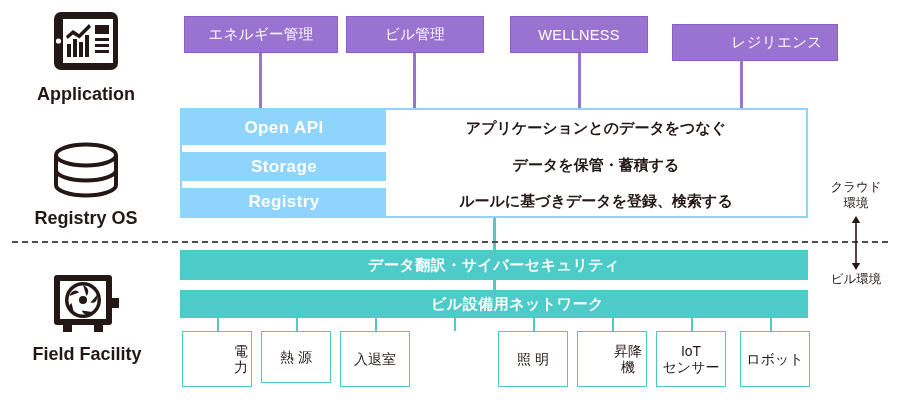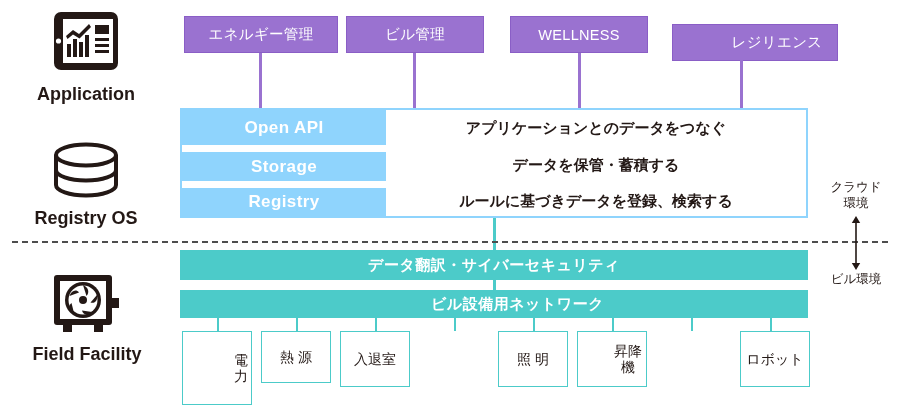--- a/index.html
+++ b/index.html
@@ -220,25 +220,27 @@
 
   <div class="teal-stub abs" style="left:217px; top:318px; height:13px;"></div>
   <div class="teal-stub abs" style="left:296px; top:318px; height:13px;"></div>
   <div class="teal-stub abs" style="left:375px; top:318px; height:13px;"></div>
   <div class="teal-stub abs" style="left:454px; top:318px; height:13px;"></div>
   <div class="teal-stub abs" style="left:533px; top:318px; height:13px;"></div>
   <div class="teal-stub abs" style="left:612px; top:318px; height:13px;"></div>
   <div class="teal-stub abs" style="left:691px; top:318px; height:13px;"></div>
   <div class="teal-stub abs" style="left:770px; top:318px; height:13px;"></div>
 
-  <div class="ff-box abs" style="left:182px; top:331px; width:70px; height:74px;padding-left:48px;">電 力</div>
+  <div class="ff-box abs" style="left:182px; top:331px; width:70px; height:56px;padding-left:48px;">電 力</div>
   <div class="ff-box abs" style="left:261px; top:331px; width:70px; height:52px;">熱 源</div>
   <div class="ff-box abs" style="left:340px; top:331px; width:70px; height:56px;">入退室</div>
   <div class="ff-box abs" style="left:498px; top:331px; width:70px; height:56px;">照 明</div>
   <div class="ff-box abs" style="left:577px; top:331px; width:70px; height:56px;padding-left:32px;">昇降機</div>
+  <div class="ff-box abs" style="left:656px; top:331px; width:70px; height:56px;">IoT
+センサー</div>
   <div class="ff-box abs" style="left:740px; top:331px; width:70px; height:56px;">ロボット</div>
 
   <div class="env-label abs" style="left:818px; top:180px; width:76px;">クラウド
 環境</div>
 
   <span class="arrow-wrap abs" style="left:848px; top:216px;">
     <svg width="16" height="54" viewBox="0 0 16 54">
       <line x1="8" y1="5" x2="8" y2="49" stroke="#231815" stroke-width="1.6"></line>
       <path d="M8 0 L12.2 7 L3.8 7 Z" fill="#231815"></path>
       <path d="M8 54 L12.2 47 L3.8 47 Z" fill="#231815"></path>

